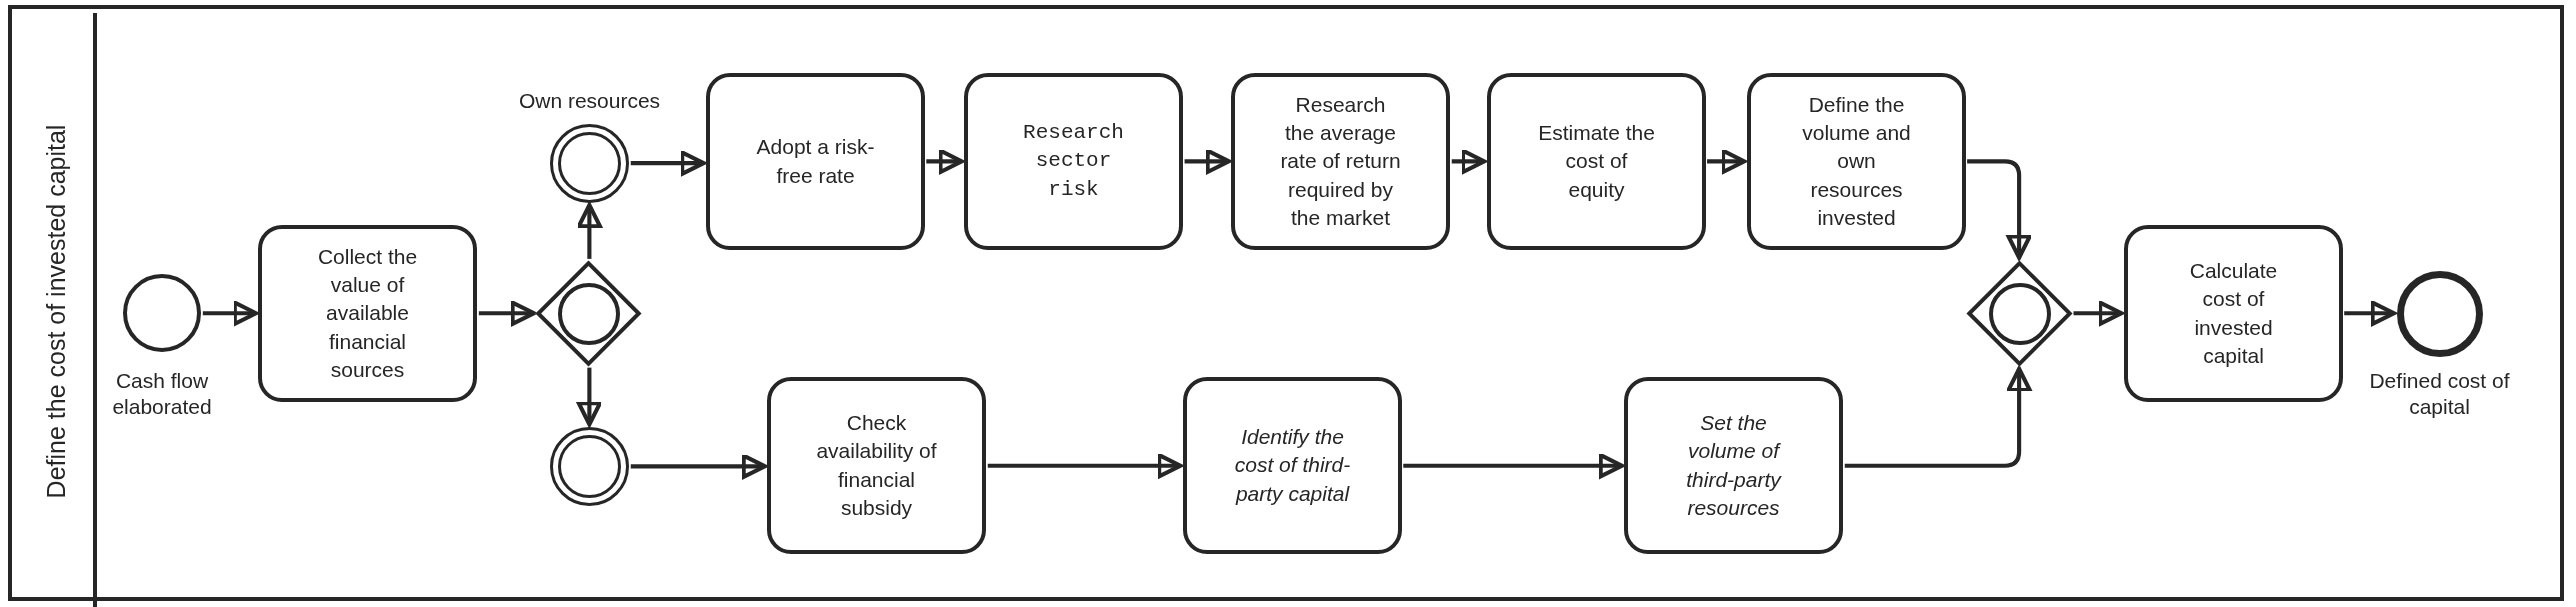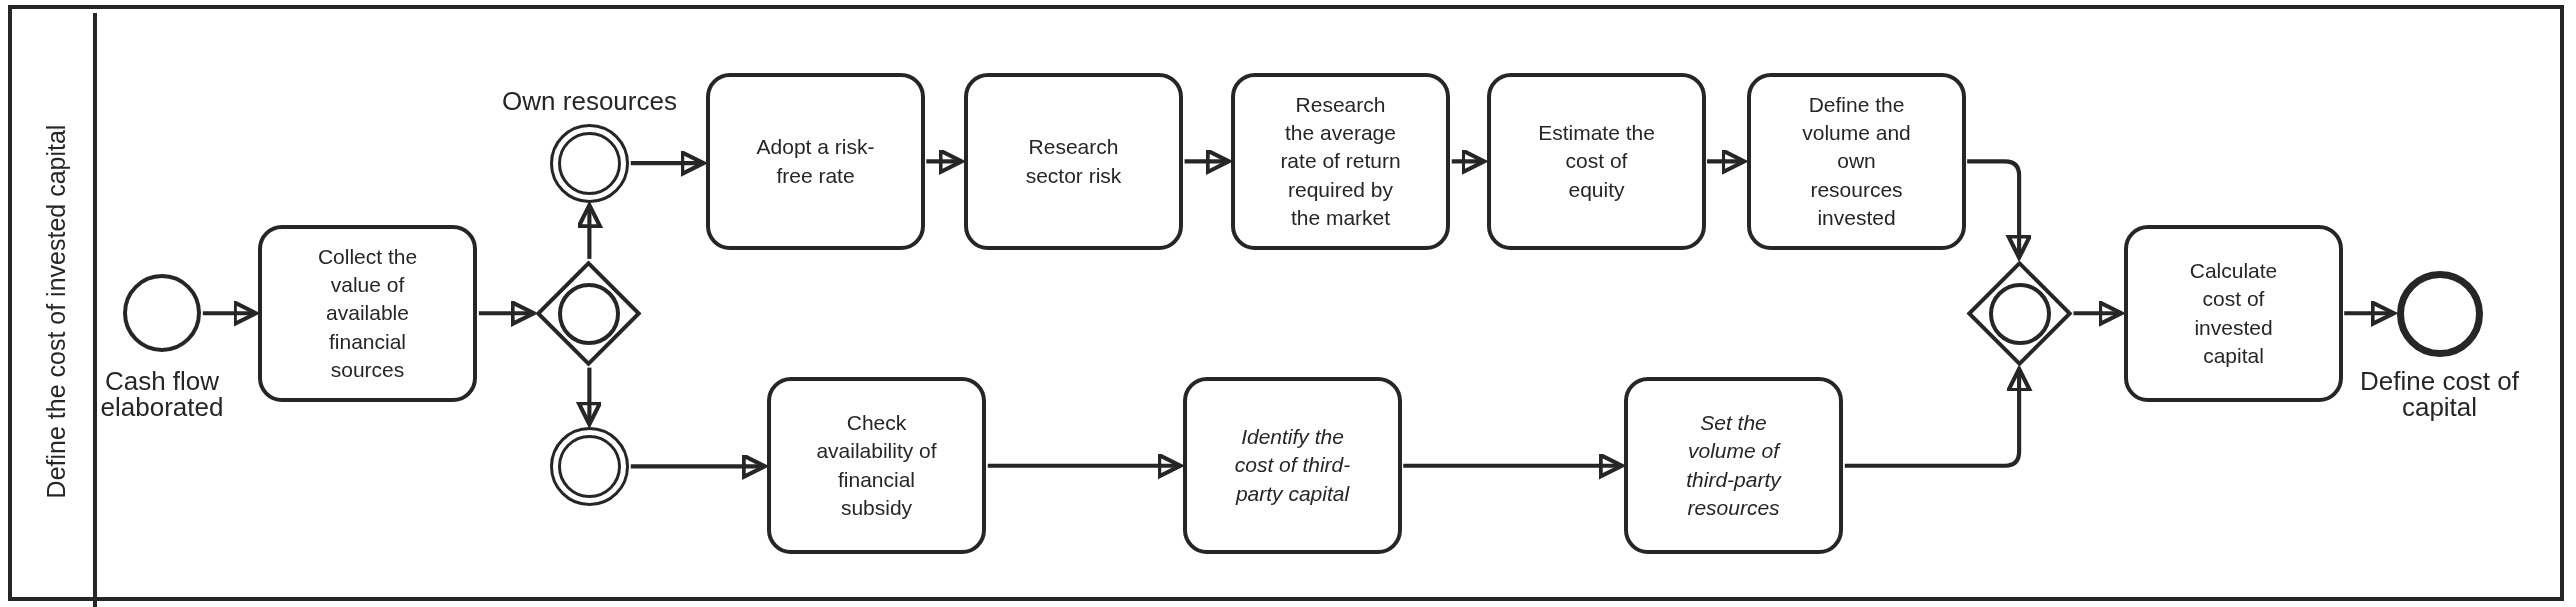--- a/index.html
+++ b/index.html
@@ -96,21 +96,21 @@
     position:absolute;
     width:62px; height:62px;
     border:4.7px solid var(--stroke);
     border-radius:50%;
     background:transparent;
   }
   
   .node-label{
     position:absolute;
     text-align:center;
-    font-size:26px; line-height:26px;
+    font-size:21px; line-height:26px;
   }
 </style>
 </head>
 <body>
 
 <div id="canvas">
 
   <div class="pool">
     <div class="lane-divider"></div>
     <div class="lane-title">Define the cost of invested capital</div>
@@ -146,33 +146,33 @@
   <div class="event-intermediate" style="left:550px; top:124px;">
     <div class="inner-ring"></div>
   </div>
   <div class="node-label" style="left:471px; top:88px; width:237px; white-space:nowrap;">Own resources</div>
 
   <div class="event-intermediate" style="left:550px; top:427px;">
     <div class="inner-ring"></div>
   </div>
 
   <div class="event-end"></div>
-  <div class="node-label" style="left:2351px; top:368px; width:177px;">Define cost of capital</div>
+  <div class="node-label" style="left:2351px; top:368px; width:177px;">Defined cost of capital</div>
 
   <div class="gateway" style="left:551px; top:276px;"></div>
   <div class="gateway-circle" style="left:558px; top:283px;"></div>
 
   <div class="gateway" style="left:1982px; top:276px;"></div>
   <div class="gateway-circle" style="left:1989px; top:283px;"></div>
 
   <div class="task task--narrow row-mid" style="left:258px;">Collect the value of available financial sources</div>
   <div class="task row-mid" style="left:2124px;">Calculate cost of invested capital</div>
 
   <div class="task row-top" style="left:706px;">Adopt a risk-free rate</div>
-  <div class="task row-top" style="left:964px;">Research sector risk</div>
+  <div class="task row-top" style="left:964px;font-family:Liberation Mono, monospace;">Research sector risk</div>
   <div class="task row-top" style="left:1231px;">Research the average rate of return required by the market</div>
   <div class="task row-top" style="left:1487px;">Estimate the cost of equity</div>
   <div class="task row-top" style="left:1747px;">Define the volume and own resources invested</div>
 
   <div class="task task--narrow row-bottom" style="left:767px;">Check availability of financial subsidy</div>
   <div class="task row-bottom" style="left:1183px;font-style:italic;">Identify the cost of third-party capital</div>
   <div class="task row-bottom" style="left:1624px;font-style:italic;">Set the volume of third-party resources</div>
 
 </div>
 

